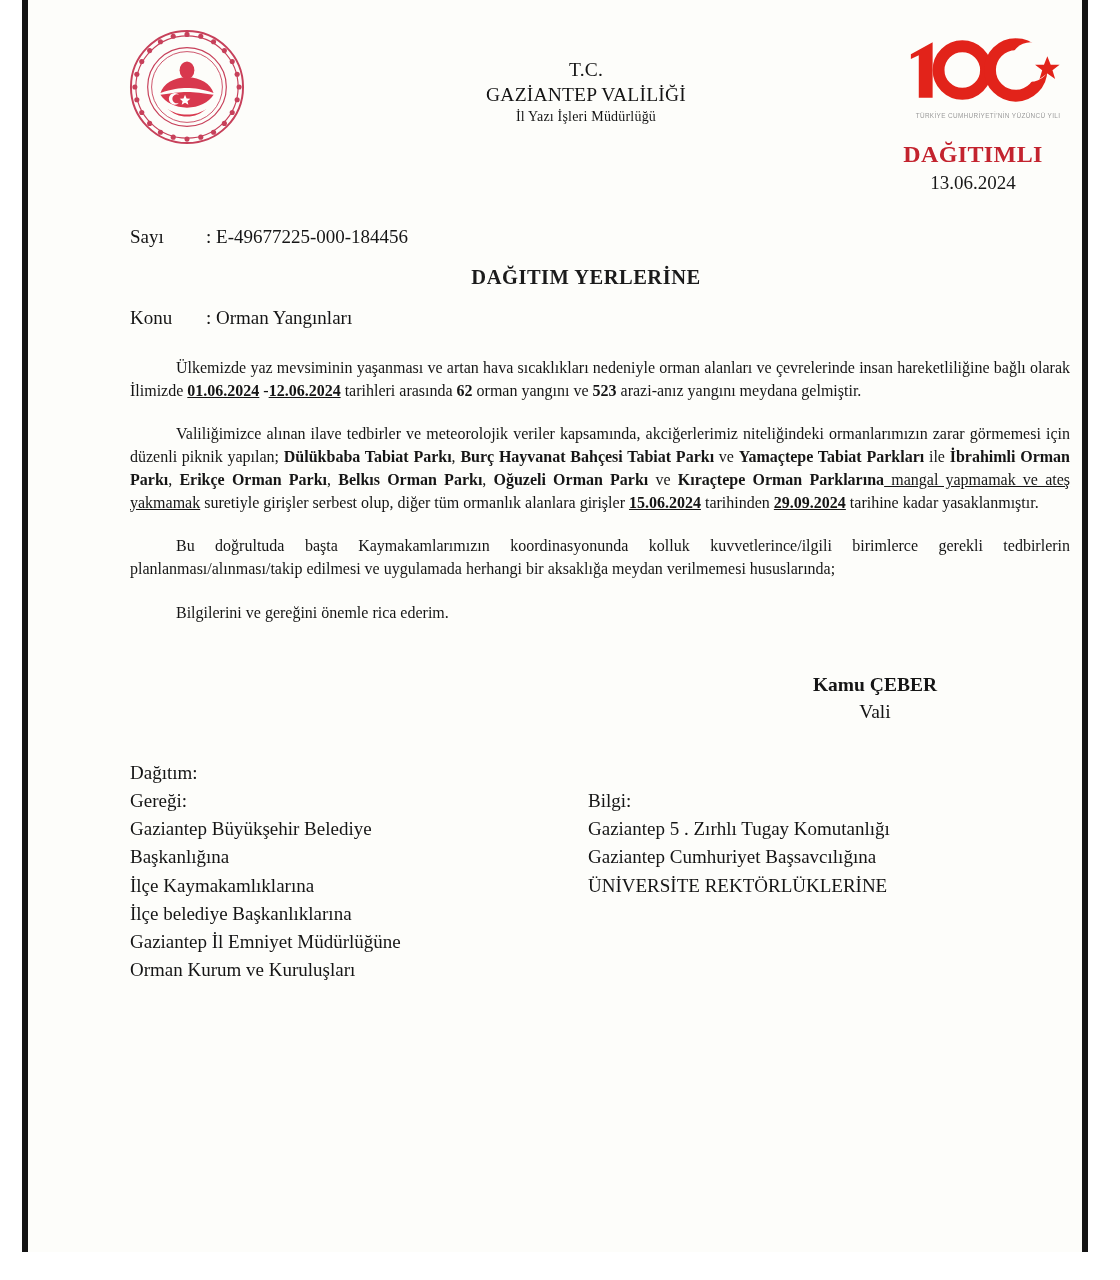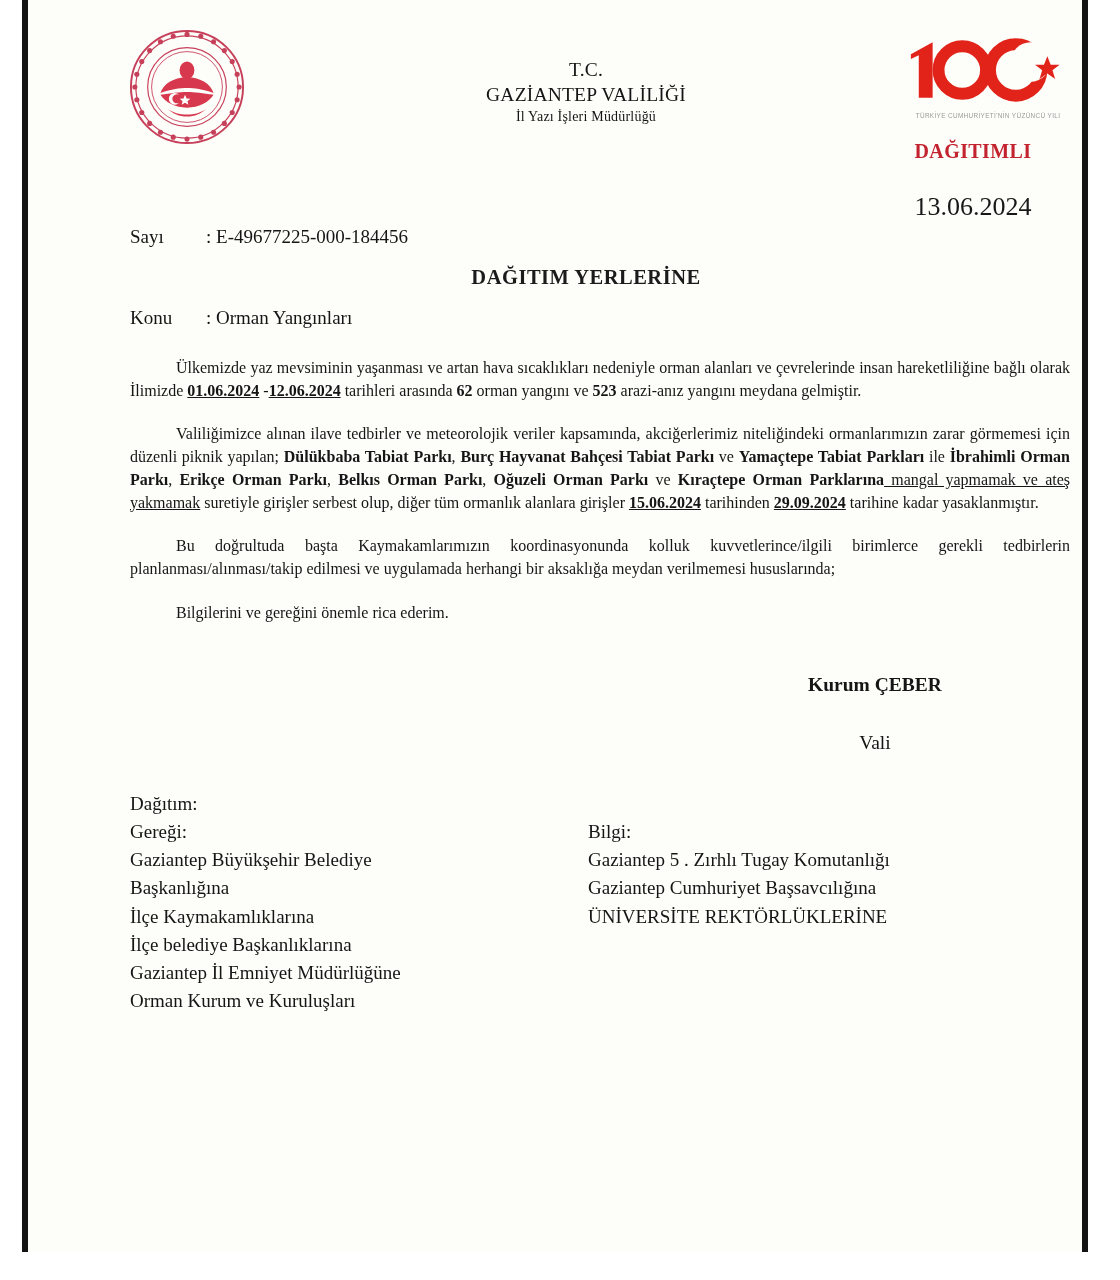--- a/index.html
+++ b/index.html
@@ -109,29 +109,28 @@
   }
   .meta-right {
     position: absolute;
     right: 38px;
     top: -12px;
     text-align: center;
     line-height: 1.35;
     width: 210px;
   }
   .meta-right .dagitimli {
-    font-size: 20px;
+    font-size: 24px;
     font-weight: bold;
     color: #c3232e;
     letter-spacing: 0.4px;
   }
   .meta-right .meta-date {
-    font-size: 26px;
+    font-size: 19px;
     color: #181818;
-    margin-top: 24px;
   }
 
   
   .doc-title {
     text-align: center;
     font-size: 20.5px;
     font-weight: bold;
     letter-spacing: 0.5px;
     margin-top: 38px;
     color: #1b1b1b;
@@ -160,21 +159,21 @@
     padding-right: 62px;
     text-align: center;
     line-height: 1.35;
   }
   .signature-inner {
     display: inline-block;
     margin-left: 640px;
     text-align: center;
   }
   .sig-name { font-size: 19.5px; font-weight: bold; }
-  .sig-role { font-size: 19.5px; margin-top: 31px; }
+  .sig-role { font-size: 19.5px; }
 
   
   .distribution {
     position: relative;
     margin-top: 34px;
     padding: 0 46px 0 74px;
     font-size: 19px;
     line-height: 1.48;
   }
   .dist-head { margin-bottom: 0; }
@@ -291,21 +290,21 @@
 
         <p><span>Valiliğimizce alınan ilave tedbirler ve meteorolojik veriler kapsamında, akciğerlerimiz niteliğindeki ormanlarımızın zarar görmemesi için düzenli piknik yapılan; </span><b>Dülükbaba Tabiat Parkı</b><span>,  </span><b>Burç Hayvanat Bahçesi Tabiat Parkı</b><span> ve </span><b>Yamaçtepe Tabiat Parkları</b><span> ile </span><b>İbrahimli Orman Parkı</b><span>, </span><b>Erikçe Orman Parkı</b><span>, </span><b>Belkıs Orman Parkı</b><span>, </span><b>Oğuzeli Orman Parkı</b><span> ve </span><b>Kıraçtepe Orman Parklarına</b><u> mangal yapmamak ve ateş yakmamak</u><span> suretiyle girişler serbest olup, diğer tüm ormanlık alanlara girişler </span><span class="bu">15.06.2024</span><span> tarihinden </span><span class="bu">29.09.2024</span><span> tarihine kadar yasaklanmıştır.</span></p>
 
         <p>Bu doğrultuda başta Kaymakamlarımızın koordinasyonunda kolluk kuvvetlerince/ilgili birimlerce gerekli tedbirlerin planlanması/alınması/takip edilmesi ve uygulamada herhangi bir aksaklığa meydan verilmemesi hususlarında;</p>
 
         <p class="tight">Bilgilerini ve gereğini  önemle rica ederim.</p>
       </div>
 
       <div class="signature">
         <div class="signature-inner">
-          <div class="sig-name">Kurum ÇEBER</div>
+          <div class="sig-name">Kamu ÇEBER</div>
           <div class="sig-role">Vali</div>
         </div>
       </div>
 
       <div class="distribution">
         <div class="dist-head">Dağıtım:</div>
         <div class="dist-cols">
           <div class="dist-col left">
             <div class="dist-label">Gereği:</div>
             <ul>

